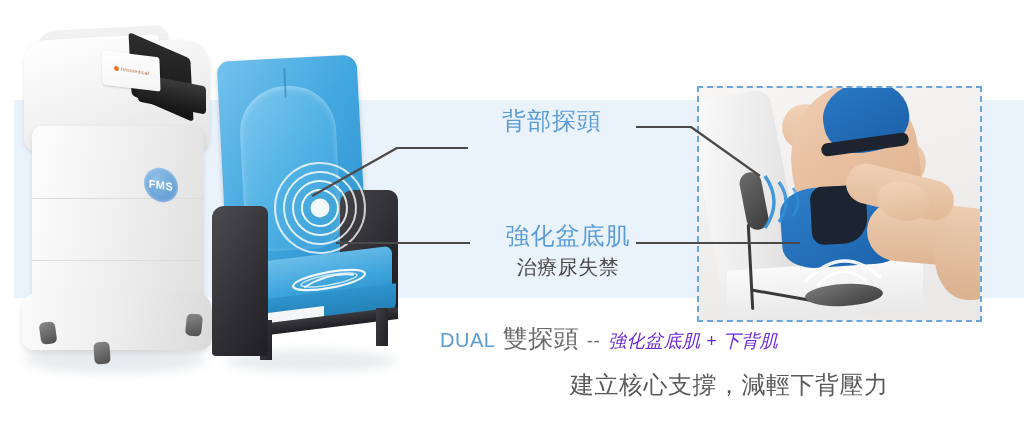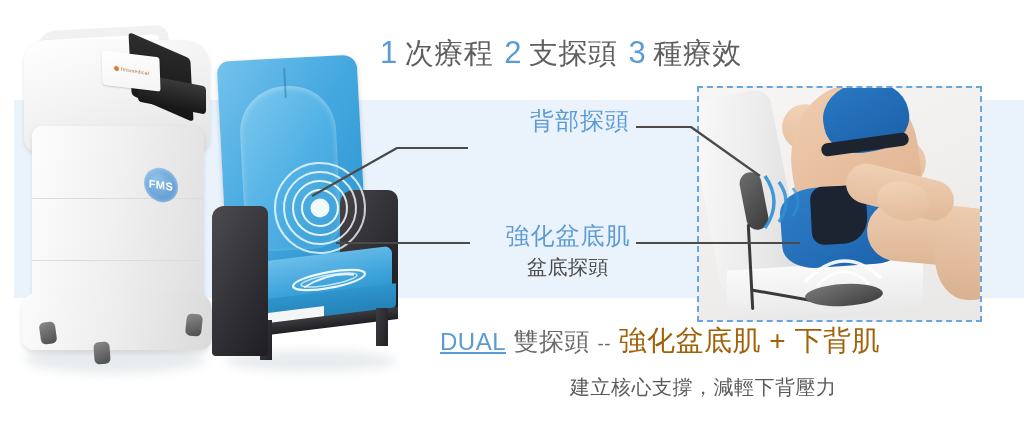--- a/index.html
+++ b/index.html
@@ -18,30 +18,30 @@
   .headline{position:absolute;left:380px;top:33px;width:370px;height:42px;
     display:flex;align-items:center;white-space:nowrap;
     font-size:29px;font-weight:400;letter-spacing:.5px;color:#5f5f5f;}
   .headline .num{color:#5b9bd5;font-size:31px;font-weight:400;padding:0 7px 0 0;}
   .headline .seg{padding-right:11px;}
 
   
   .callout{position:absolute;text-align:center;width:240px;}
   .callout .ttl{font-size:24px;color:#5b9bd5;letter-spacing:1px;line-height:1.15;}
   .callout .sub{font-size:20px;color:#4a4a4a;letter-spacing:.5px;margin-top:6px;line-height:1.15;}
-  #callout-back{left:460px;top:107px;}
+  #callout-back{left:432px;top:107px;}
   #callout-pelvic{left:448px;top:222px;}
 
   
   .bottom{position:absolute;left:440px;top:322px;width:480px;}
   .bottom .l1{font-size:25px;color:#6a6a6a;letter-spacing:.5px;white-space:nowrap;}
-  .bottom .l1 .dual{color:#5b9bd5;font-size:24px;text-decoration:underline;}
+  .bottom .l1 .dual{color:#5b9bd5;font-size:20px;}
   .bottom .l1 .dash{font-size:19px;color:#6a6a6a;}
-  .bottom .l1 .tail{font-size:28px;color:#a16207;}
-  .bottom .l2{font-size:20px;color:#5a5a5a;letter-spacing:.5px;margin-top:14px;margin-left:130px;white-space:nowrap;}
+  .bottom .l1 .tail{font-size:18px;color:#6d28d9;font-style:italic;}
+  .bottom .l2{font-size:24px;color:#5a5a5a;letter-spacing:.5px;margin-top:14px;margin-left:130px;white-space:nowrap;}
 
   
   .leaders{position:absolute;left:0;top:0;width:1024px;height:432px;pointer-events:none;}
 
   
   .photo{position:absolute;left:697px;top:86px;width:281px;height:232px;
     border:2px dashed #6aa6de;background:#f3f2f0;overflow:hidden;}
   .ph-bg{position:absolute;inset:0;background:
       linear-gradient(160deg,#f7f6f4 0%,#efeeec 55%,#e9e8e6 100%);}
   
@@ -167,31 +167,20 @@
 
   .shadow{position:absolute;border-radius:50%;background:rgba(120,135,150,.16);filter:blur(5px);}
 </style>
 </head>
 <body>
 
 <div id="stage">
 
   <div class="band"></div>
 
-  <div class="headline">
-    <span class="seg">
-      <span class="num">1</span><span>次療程</span>
-    </span>
-    <span class="seg">
-      <span class="num">2</span><span>支探頭</span>
-    </span>
-    <span class="seg">
-      <span class="num">3</span><span>種療效</span>
-    </span>
-  </div>
 
   <div class="machine">
     <div class="shadow" style="left:6px;top:322px;width:182px;height:30px;"></div>
     <div class="mc-handle"></div>
     <div class="mc-top"></div>
     <div class="mc-bezel"></div>
     <div class="mc-bezel2"></div>
     <div class="mc-screen"></div>
     <div class="mc-logo">
       <span class="dot"></span>
@@ -274,21 +263,21 @@
     <path d="M336 243 L470 243" fill="none" stroke="#4a4a4a" stroke-width="2.2"></path>
     <path d="M636 243 L800 243" fill="none" stroke="#4a4a4a" stroke-width="2.2"></path>
   </svg>
 
   <div class="callout" id="callout-back">
     <div class="ttl">背部探頭</div>
   </div>
 
   <div class="callout" id="callout-pelvic">
     <div class="ttl">強化盆底肌</div>
-    <div class="sub">盆底探頭</div>
+    <div class="sub">治療尿失禁</div>
   </div>
 
   <div class="bottom">
     <div class="l1">
       <span class="dual">DUAL</span>
       <span>雙探頭</span>
       <span class="dash">--</span>
       <span class="tail">強化盆底肌 + 下背肌</span>
     </div>
     <div class="l2">建立核心支撐，減輕下背壓力</div>

